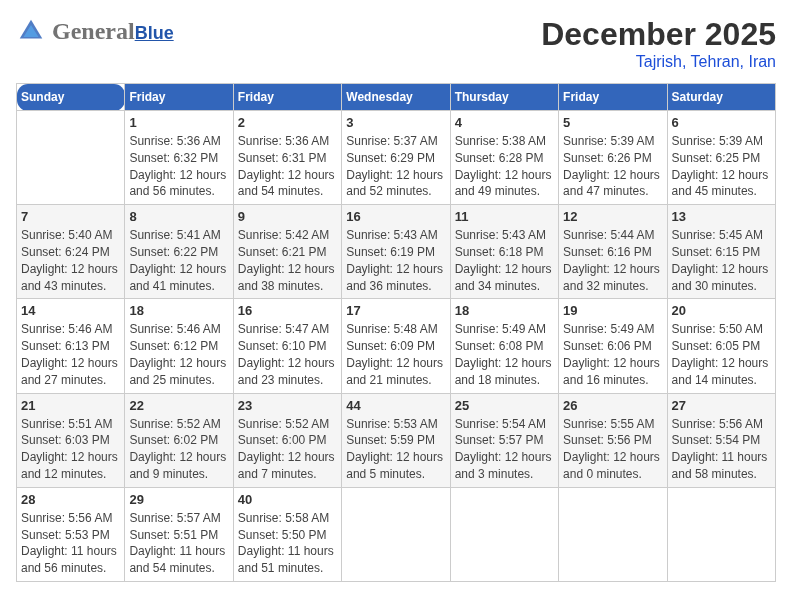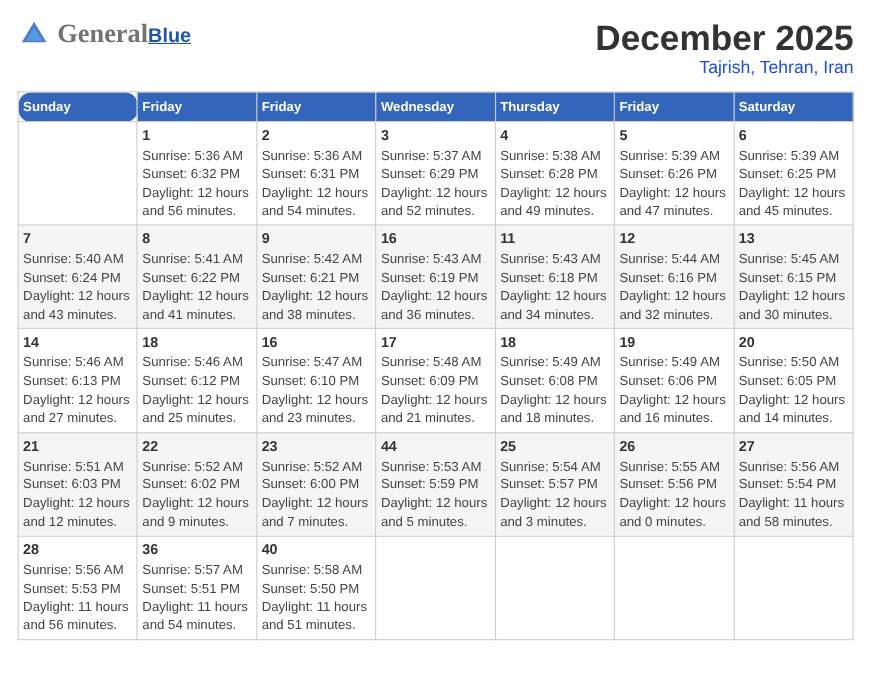--- a/index.html
+++ b/index.html
@@ -228,21 +228,21 @@
           <div class="day-number">27</div>
           <div class="day-info">Sunrise: 5:56 AM<br>Sunset: 5:54 PM<br>Daylight: 11 hours and 58 minutes.</div>
         </td>
       </tr>
       <tr>
         <td>
           <div class="day-number">28</div>
           <div class="day-info">Sunrise: 5:56 AM<br>Sunset: 5:53 PM<br>Daylight: 11 hours and 56 minutes.</div>
         </td>
         <td>
-          <div class="day-number">36</div>
+          <div class="day-number">29</div>
           <div class="day-info">Sunrise: 5:57 AM<br>Sunset: 5:51 PM<br>Daylight: 11 hours and 54 minutes.</div>
         </td>
         <td>
           <div class="day-number">40</div>
           <div class="day-info">Sunrise: 5:58 AM<br>Sunset: 5:50 PM<br>Daylight: 11 hours and 51 minutes.</div>
         </td>
         <td class="empty-cell"></td>
         <td class="empty-cell"></td>
         <td class="empty-cell"></td>
         <td class="empty-cell"></td>

